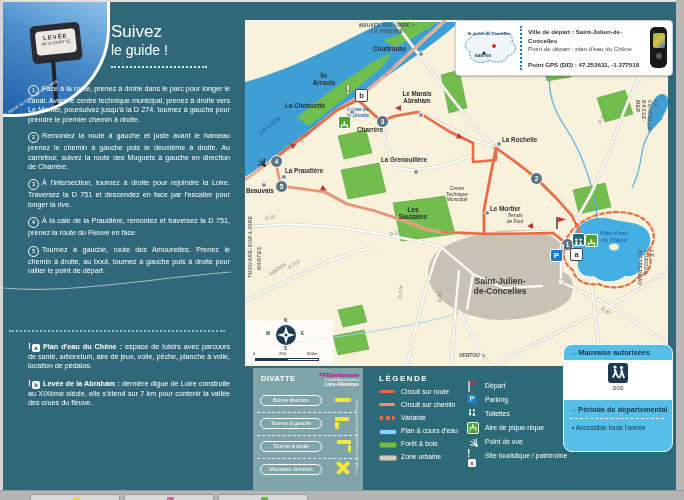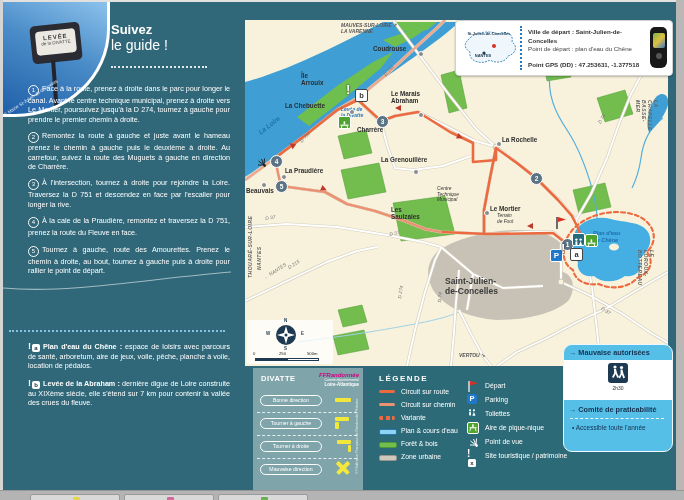--- a/index.html
+++ b/index.html
@@ -7,42 +7,42 @@
   .page{position:absolute;left:3px;top:2px;width:673px;height:488px;background:#30687a;overflow:hidden;}
   
   .photo{position:absolute;left:0;top:0;width:104px;height:112px;background:linear-gradient(205deg,#8cc2ec 0%,#4a8cc8 45%,#1f5fa8 100%);border-right:3px solid #fff;border-bottom:3px solid #fff;border-bottom-right-radius:95px 88px;overflow:hidden;}
   .signframe{position:absolute;left:28px;top:22px;width:50px;height:38px;background:#2b2b33;border-radius:5px;transform:rotate(-6deg);}
   .signinner{position:absolute;left:5px;top:6px;width:40px;height:24px;background:#ece9e2;border-radius:4px;text-align:center;color:#3a3a3a;}
   .signinner .l1{font-size:6px;font-weight:bold;letter-spacing:1px;margin-top:4px;}
   .signinner .l2{font-size:4.5px;}
   .signpole{position:absolute;left:50px;top:58px;width:4px;height:54px;background:#23232b;transform:rotate(-4deg);}
   .photocredit{position:absolute;left:-6px;top:86px;width:90px;font-size:4.5px;color:rgba(255,255,255,.85);transform:rotate(-33deg);}
   .guide-title{position:absolute;left:108px;top:20px;color:#fff;}
-  .guide-title .t1{font-size:13px;font-weight:bold;}
+  .guide-title .t1{font-size:17px;font-weight:normal;}
   .guide-title .t2{font-size:14px;}
   .title-dots{position:absolute;left:108px;top:64px;width:96px;border-bottom:2px dotted rgba(255,255,255,.85);}
   .steps{position:absolute;left:25px;top:82px;width:202px;}
   .step{margin-bottom:7px;color:#fff;font-size:7.2px;line-height:9.4px;text-align:justify;}
   .stepnum{display:inline-block;width:9px;height:9px;line-height:9px;border:1px solid #fff;border-radius:50%;text-align:center;font-size:6px;margin-right:3px;vertical-align:-1px;}
   .curve-divider{position:absolute;left:0;top:268px;width:230px;height:24px;}
   .aufil{position:absolute;left:28px;top:306px;font-size:15px;}
   .aufil .b{font-weight:bold;color:#16324f;}
   .aufil .r{color:#8ed3ef;}
   .aufil-dots{position:absolute;left:6px;top:328px;width:216px;border-bottom:2px dotted rgba(140,205,235,.9);}
   .highlights{position:absolute;left:25px;top:340px;width:202px;color:#fff;font-size:7.2px;line-height:9.4px;text-align:justify;}
   .hl{margin-bottom:8px;}
   .hl .nm{font-weight:bold;}
   .bang{font-weight:bold;color:#fff;font-size:9px;margin-right:1px;}
   .lbox{display:inline-block;width:8px;height:8px;background:#fff;border-radius:2px;color:#16324f;font-size:6px;font-weight:bold;text-align:center;line-height:8px;margin-right:3px;vertical-align:-1px;}
   
   .map{position:absolute;left:242px;top:18px;width:423px;height:346px;background:#f8f2dc;overflow:hidden;}
   .lay{position:absolute;left:0;top:0;width:100%;height:100%;pointer-events:none;}
   .plc{position:absolute;white-space:pre-line;transform-origin:0 0;color:#2d2d2d;}
   .town{font-size:6.3px;font-weight:bold;}
-  .c{}
+  .c{text-align:center;}
   .city{font-size:8.5px;font-weight:bold;color:#3a3a3a;line-height:10px;}
   .small-i{font-size:4.8px;font-style:italic;line-height:5.6px;color:#333;}
   .edge{font-size:5px;font-style:italic;font-weight:bold;color:#555;line-height:6px;}
   .edge-v{font-size:5px;font-style:italic;font-weight:bold;color:#666;letter-spacing:.5px;}
   .roadlbl{font-size:4.8px;font-style:italic;color:#777;}
   .river-lbl{font-size:6.5px;font-style:italic;font-weight:bold;color:#1d6fae;}
   .lake-lbl{font-size:5.5px;font-style:italic;font-weight:bold;color:#1d6fae;line-height:6.5px;}
   .site-lbl{font-size:5px;font-style:italic;font-weight:bold;color:#2878be;line-height:6px;}
   .dot{position:absolute;width:4px;height:4px;border-radius:50%;background:#8a8a8a;border:1px solid #fff;}
   .wp{position:absolute;width:11px;height:11px;border-radius:50%;background:#5b7383;border:1px solid #fff;color:#fff;font-size:6.5px;font-weight:bold;text-align:center;line-height:11px;}
@@ -550,21 +550,21 @@
               <g fill="#fff">
                 <circle cx="7" cy="4" r="1.6"></circle>
                 <path d="M6,6 L8,6 L9,10 L11,14 L9.4,15 L7.6,11 L5.6,15 L4,14 L6.2,10 Z"></path>
                 <circle cx="13.5" cy="4.5" r="1.6"></circle>
                 <path d="M12.5,6.5 L14.5,6.5 L15.4,10.5 L17,14.5 L15.4,15.4 L13.8,11.5 L12,15.4 L10.5,14.5 L12.6,10.5 Z"></path>
               </g>
             </svg>
       </div>
       <div class="pr-dur">2h30</div>
     </div>
-    <div class="pr-h" style="top:60px;">→ Comité de praticabilité</div>
+    <div class="pr-h" style="top:60px;">→ Période de départemental</div>
     <div class="pr-dash"></div>
     <div class="pr-note">• Accessible toute l'année</div>
   </div>
 
 </div>
 
 <div class="edgeT"></div>
 <div class="edgeL"></div>
 <div class="edgeR"></div>
 <div class="chrome">

